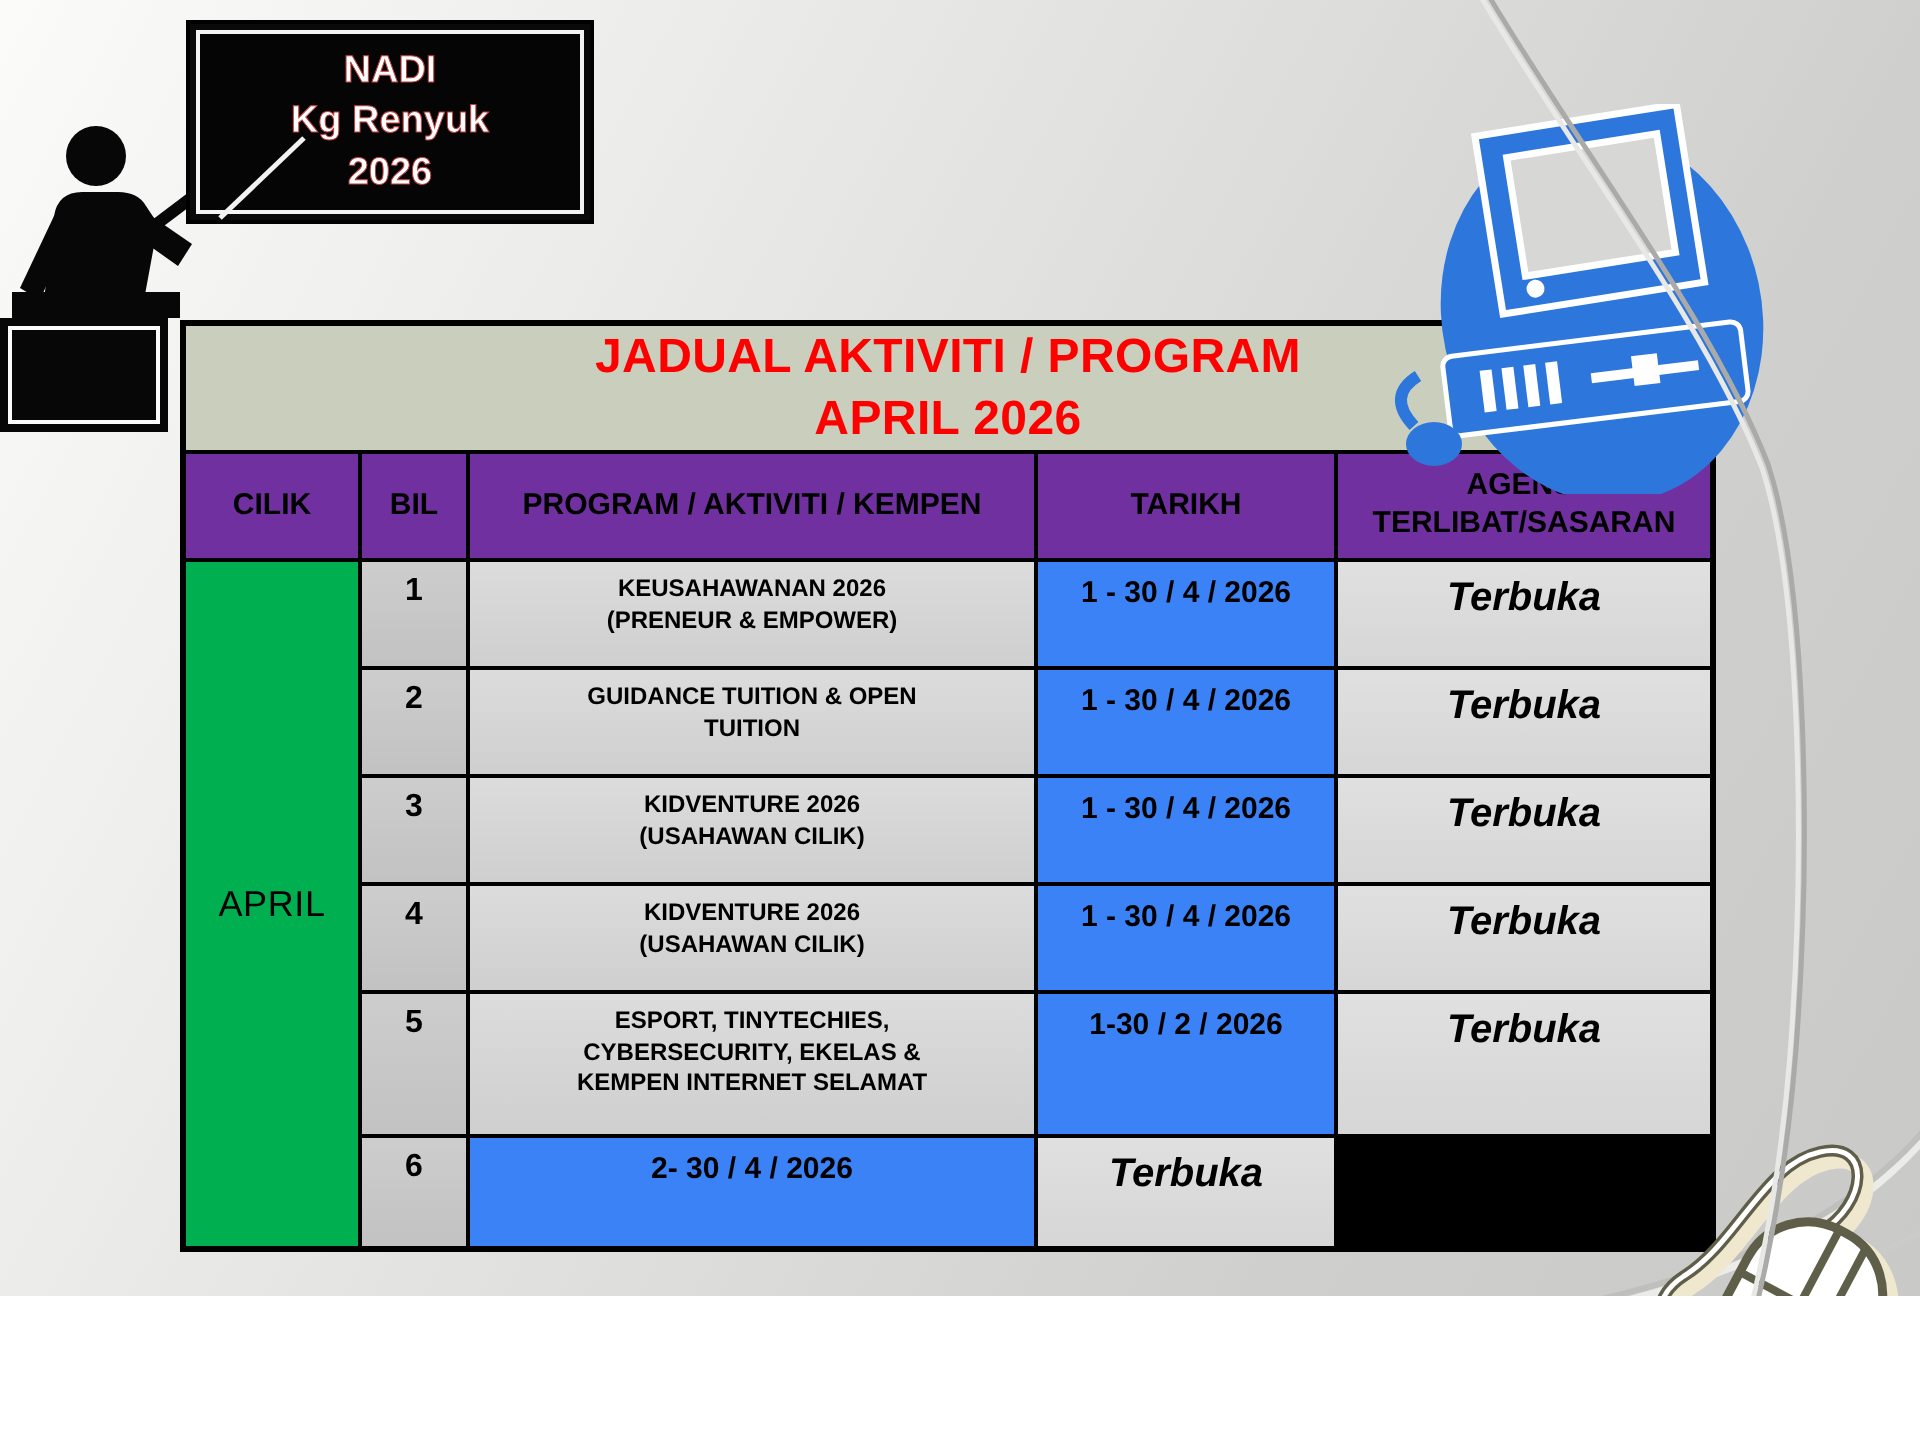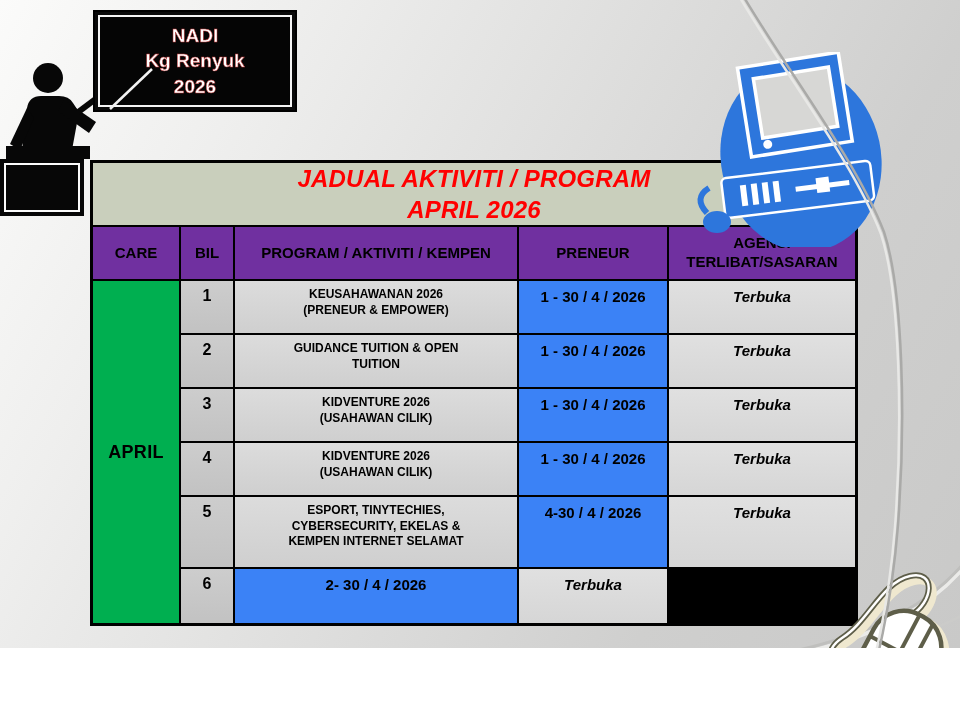--- a/index.html
+++ b/index.html
@@ -41,29 +41,29 @@
     position:absolute;left:90px;top:160px;z-index:3;
     background:#000;border:3px solid #000;
     display:grid;
     grid-template-columns:86px 52px 282px 148px 186px;
     grid-template-rows:62px 52px 52px 52px 52px 52px 70px 54px;
     gap:2px;
   }
   .cell{box-sizing:border-box;display:flex;justify-content:center;text-align:center;color:#000;}
   .title-cell{
     grid-column:1/6;background:#c9cfbc;
-    flex-direction:column;align-items:center;justify-content:center;font-style:italic;
+    flex-direction:column;align-items:center;justify-content:center;
   }
   .title-text{color:#ff0000;font-weight:bold;font-size:24px;line-height:1.3;letter-spacing:.2px;}
   .hdr{background:#7030a0;font-weight:bold;font-size:15px;align-items:center;flex-direction:column;justify-content:center;line-height:1.25;}
-  .month-cell{grid-row:3/9;grid-column:1;background:#00af50;align-items:center;font-weight:bold;font-size:18px;letter-spacing:.3px;}
+  .month-cell{grid-row:3/9;grid-column:1;background:#00af50;align-items:center;font-weight:normal;font-size:18px;letter-spacing:.3px;}
   .bil{background:linear-gradient(180deg,#cdcdcd,#c2c2c2);font-weight:bold;font-size:16px;align-items:flex-start;padding-top:6px;}
   .prog{background:linear-gradient(180deg,#dcdcdc,#cfcfcf);font-weight:bold;font-size:12px;line-height:1.3;align-items:flex-start;padding-top:6px;}
   .date{background:#3b82f6;font-weight:bold;font-size:15px;align-items:flex-start;padding-top:7px;}
-  .agn{background:linear-gradient(180deg,#e0e0e0,#d6d6d6);font-weight:bold;font-style:italic;font-size:15px;align-items:flex-start;padding-top:7px;}
+  .agn{background:linear-gradient(180deg,#e0e0e0,#d6d6d6);font-weight:bold;font-style:italic;font-size:20px;align-items:flex-start;padding-top:7px;}
 </style>
 </head>
 <body>
 
 <div class="slide">
 
   <svg class="bg-curves" width="960" height="720" viewBox="0 0 960 720">
     <path d="M-6,680 C300,700 600,690 780,654 C880,634 935,600 968,558" stroke="#ebebe9" stroke-width="4" fill="none" transform="translate(0,4)"></path>
     <path d="M-6,680 C300,700 600,690 780,654 C880,634 935,600 968,558" stroke="#bfbfbd" stroke-width="3" fill="none"></path>
     <path d="M520,728 C700,694 880,662 968,612" stroke="#cbcbc9" stroke-width="2.5" fill="none"></path>
@@ -92,24 +92,24 @@
 2026</div>
     </div>
   </div>
 
   <div class="sched">
     <div class="cell title-cell">
       <div class="title-text preline">JADUAL AKTIVITI / PROGRAM
 APRIL 2026</div>
     </div>
 
-    <div class="cell hdr">CARE</div>
+    <div class="cell hdr">CILIK</div>
     <div class="cell hdr">BIL</div>
     <div class="cell hdr">PROGRAM / AKTIVITI / KEMPEN</div>
-    <div class="cell hdr">PRENEUR</div>
+    <div class="cell hdr">TARIKH</div>
     <div class="cell hdr preline">AGENSI
 TERLIBAT/SASARAN</div>
 
     <div class="cell month-cell">APRIL</div>
 
     <div class="cell bil">1</div>
     <div class="cell prog preline">KEUSAHAWANAN 2026
 (PRENEUR &amp; EMPOWER)</div>
     <div class="cell date">1 - 30 / 4 / 2026</div>
     <div class="cell agn">Terbuka</div>
@@ -129,21 +129,21 @@
     <div class="cell bil">4</div>
     <div class="cell prog preline">KIDVENTURE 2026
 (USAHAWAN CILIK)</div>
     <div class="cell date">1 - 30 / 4 /  2026</div>
     <div class="cell agn">Terbuka</div>
 
     <div class="cell bil">5</div>
     <div class="cell prog preline">ESPORT, TINYTECHIES,
 CYBERSECURITY, EKELAS &amp;
 KEMPEN INTERNET SELAMAT</div>
-    <div class="cell date">4-30 / 4 / 2026</div>
+    <div class="cell date">1-30 / 2 / 2026</div>
     <div class="cell agn">Terbuka</div>
 
     <div class="cell bil">6</div>
     <div class="cell date">2- 30 / 4 / 2026</div>
     <div class="cell agn">Terbuka</div>
   </div>
 
   <svg class="computer" width="205" height="195" viewBox="0 0 205 195">
     <ellipse cx="108" cy="106" rx="80" ry="94" fill="#2d76dc" transform="rotate(-12 108 106)"></ellipse>
     <g transform="rotate(-9 100 60)">

